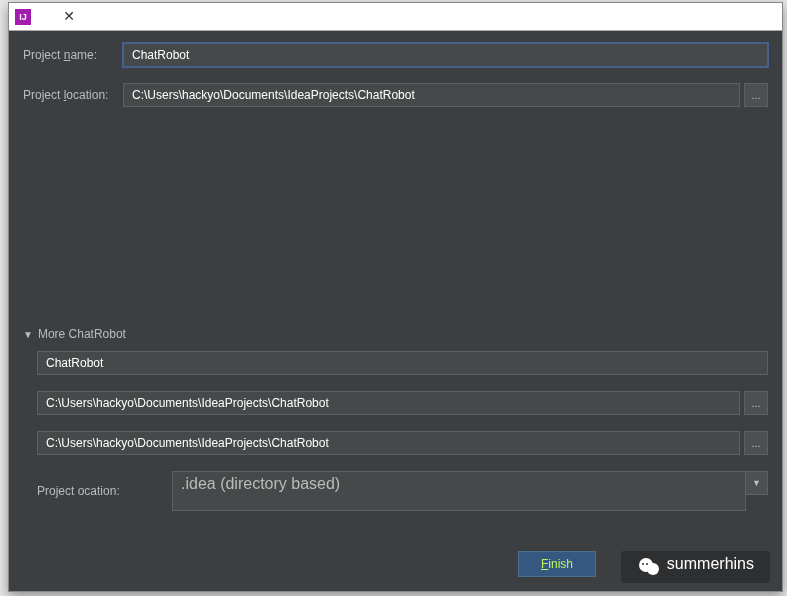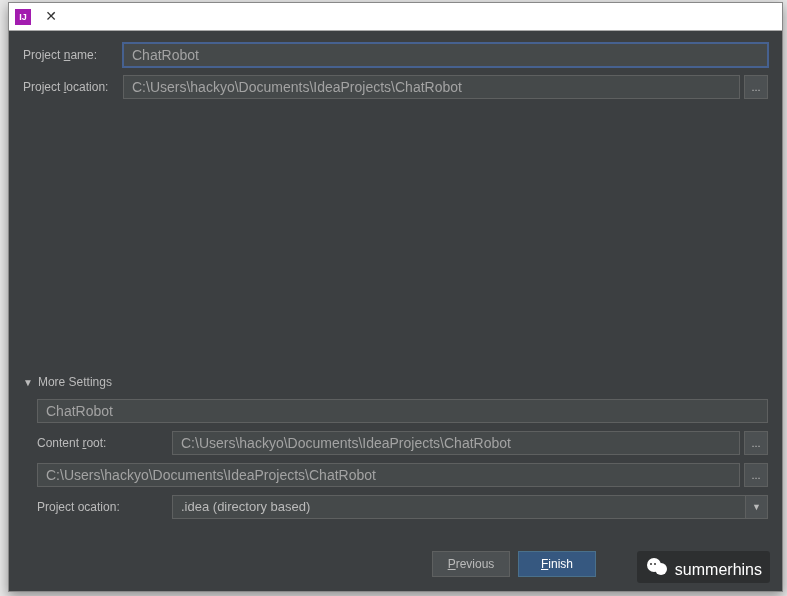--- a/index.html
+++ b/index.html
@@ -32,21 +32,21 @@
       background: #ffffff;
       border-bottom: 1px solid #aaa;
       display: flex;
       align-items: center;
       padding: 0 6px;
     }
     .titlebar-icon {
       width: 16px;
       height: 16px;
       background: #a21caf;
-      margin-right: 6px;
+      margin-right: 24px;
       display: flex;
       align-items: center;
       justify-content: center;
       color: #fff;
       font-size: 9px;
       font-weight: bold;
     }
     .titlebar-text {
       color: #333;
       font-size: 12px;
@@ -65,40 +65,40 @@
       flex: 1;
       background: #3c3f41;
       padding: 12px 14px 8px 14px;
       color: #bbbbbb;
       display: flex;
       flex-direction: column;
     }
     .form-row {
       display: flex;
       align-items: center;
-      margin-bottom: 8px;
+      margin-bottom: 16px;
     }
     .form-label {
       width: 100px;
       color: #bbbbbb;
       font-size: 12px;
     }
     .form-label-wide {
       width: 135px;
     }
     .form-label .underline {
       text-decoration: underline;
     }
     .form-input {
       flex: 1;
       background: #45494a;
       border: 1px solid #5e6060;
-      color: #a3a3a3;
+      color: #ffffff;
       padding: 3px 8px;
-      font-size: 14px;
+      font-size: 12px;
       height: 24px;
       font-family: inherit;
     }
     .form-input.focused {
       border: 1px solid #466190;
       box-shadow: 0 0 0 1px #466190;
     }
     .browse-btn {
       width: 24px;
       height: 24px;
@@ -135,22 +135,22 @@
       flex: 1;
       display: flex;
       position: relative;
     }
     .form-select {
       flex: 1;
       background: #45494a;
       border: 1px solid #5e6060;
       color: #bbbbbb;
       padding: 3px 8px;
-      font-size: 13px;
-      height: 24px;
+      font-size: 16px;
+      height: 40px;
     }
     .select-arrow {
       width: 22px;
       height: 24px;
       background: #4c5052;
       border: 1px solid #5e6060;
       border-left: none;
       display: flex;
       align-items: center;
       justify-content: center;
@@ -170,35 +170,35 @@
       background: #4c5052;
       border: 1px solid #5e6060;
       color: #bbbbbb;
       font-size: 12px;
       cursor: pointer;
       padding: 0 12px;
     }
     .btn.primary {
       background: #365880;
       border: 1px solid #4a708b;
-      color: #ffffff;
+      color: #bef264;
     }
     .btn .underline {
       text-decoration: underline;
     }
     .watermark {
       position: absolute;
       right: 12px;
       bottom: 8px;
       display: flex;
-      align-items: flex-end;
+      align-items: flex-start;
       color: #fff;
       font-size: 16px;
       background: rgba(0,0,0,0.25);
-      padding: 4px 8px;
+      padding: 4px 16px;
       border-radius: 3px;
       pointer-events: none;
     }
     .watermark-icon {
       width: 24px;
       height: 24px;
       margin-right: 6px;
       position: relative;
     }
     .bubble {
@@ -233,31 +233,30 @@
     <div class="form-row">
       <div class="form-label">Project <span class="underline">l</span>ocation:</div>
       <input class="form-input" value="C:\Users\hackyo\Documents\IdeaProjects\ChatRobot" style="">
       <div class="browse-btn">...</div>
     </div>
 
     <div class="spacer"></div>
 
     <div class="section-header">
       <span class="arrow">▼</span>
-      <span>More Settings</span>
+      <span>More ChatRobot</span>
     </div>
 
     <div class="more-settings">
 
       <div class="form-row">
         <input class="form-input" value="ChatRobot" style="">
       </div>
 
       <div class="form-row">
-        <div class="form-label form-label-wide">Content <span class="underline">r</span>oot:</div>
         <input class="form-input" value="C:\Users\hackyo\Documents\IdeaProjects\ChatRobot" style="">
         <div class="browse-btn">...</div>
       </div>
 
       <div class="form-row">
         <input class="form-input" value="C:\Users\hackyo\Documents\IdeaProjects\ChatRobot" style="">
         <div class="browse-btn">...</div>
       </div>
 
       <div class="form-row">
@@ -265,21 +264,20 @@
         <div class="select-wrapper">
           <div class="form-select">.idea (directory based)</div>
           <div class="select-arrow">▼</div>
         </div>
       </div>
 
     </div>
   </div>
 
   <div class="button-row">
-    <button class="btn"><span class="underline">P</span>revious</button>
     <button class="btn primary"><span class="underline">F</span>inish</button>
     <button class="btn" style="visibility:hidden;width:78px"></button>
     <button class="btn" style="visibility:hidden;width:78px"></button>
   </div>
 
   <div class="watermark">
     <div class="watermark-icon">
       <div class="bubble bubble1"></div>
       <div class="bubble bubble2"></div>
       <div class="dot1"></div>

